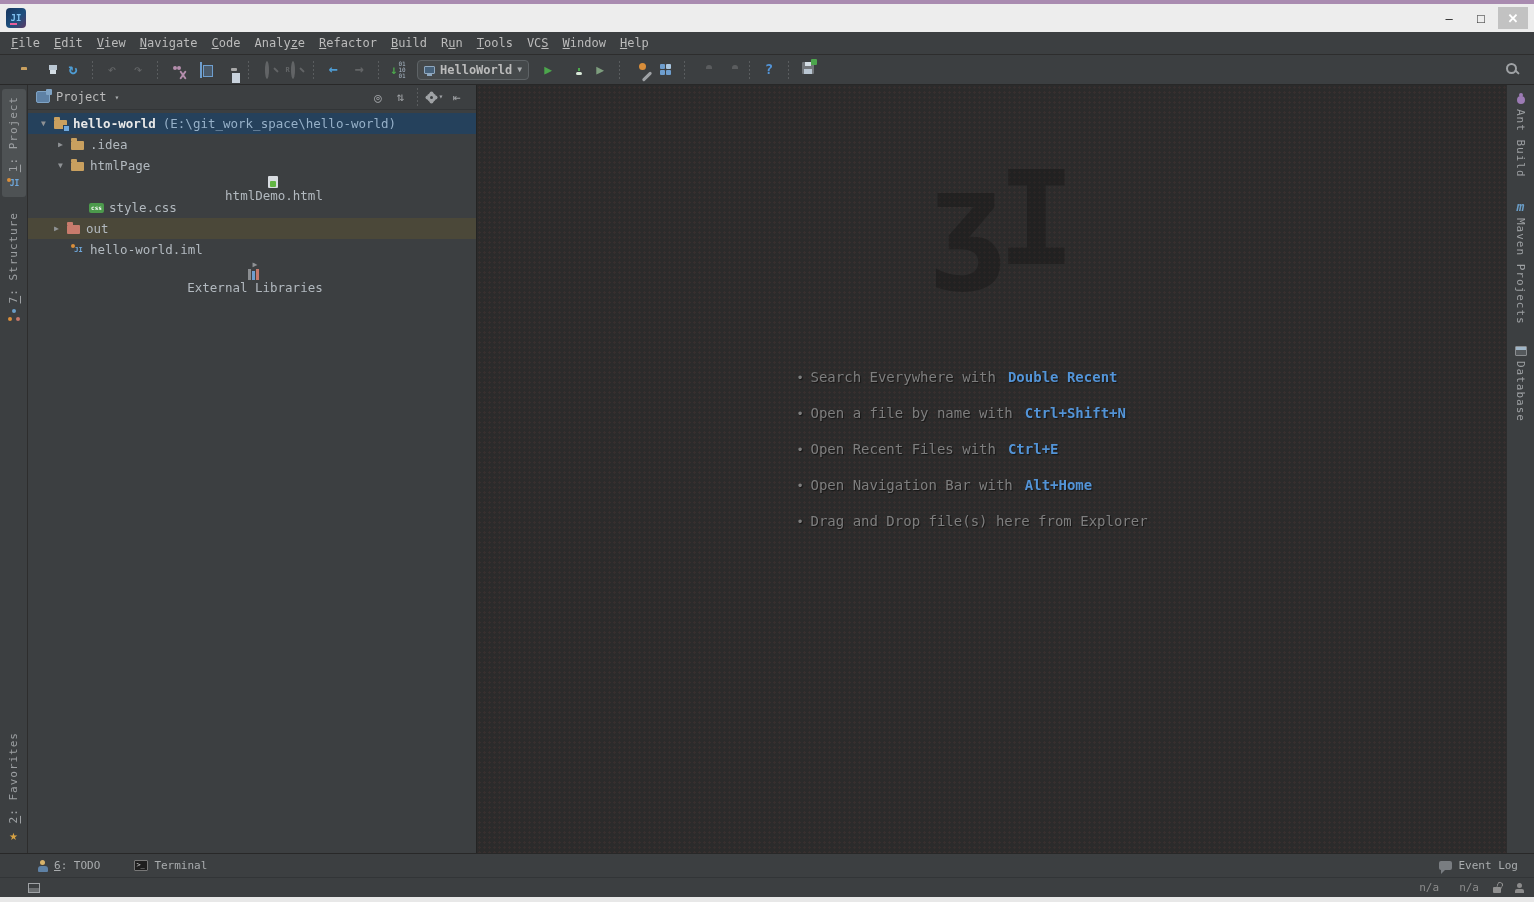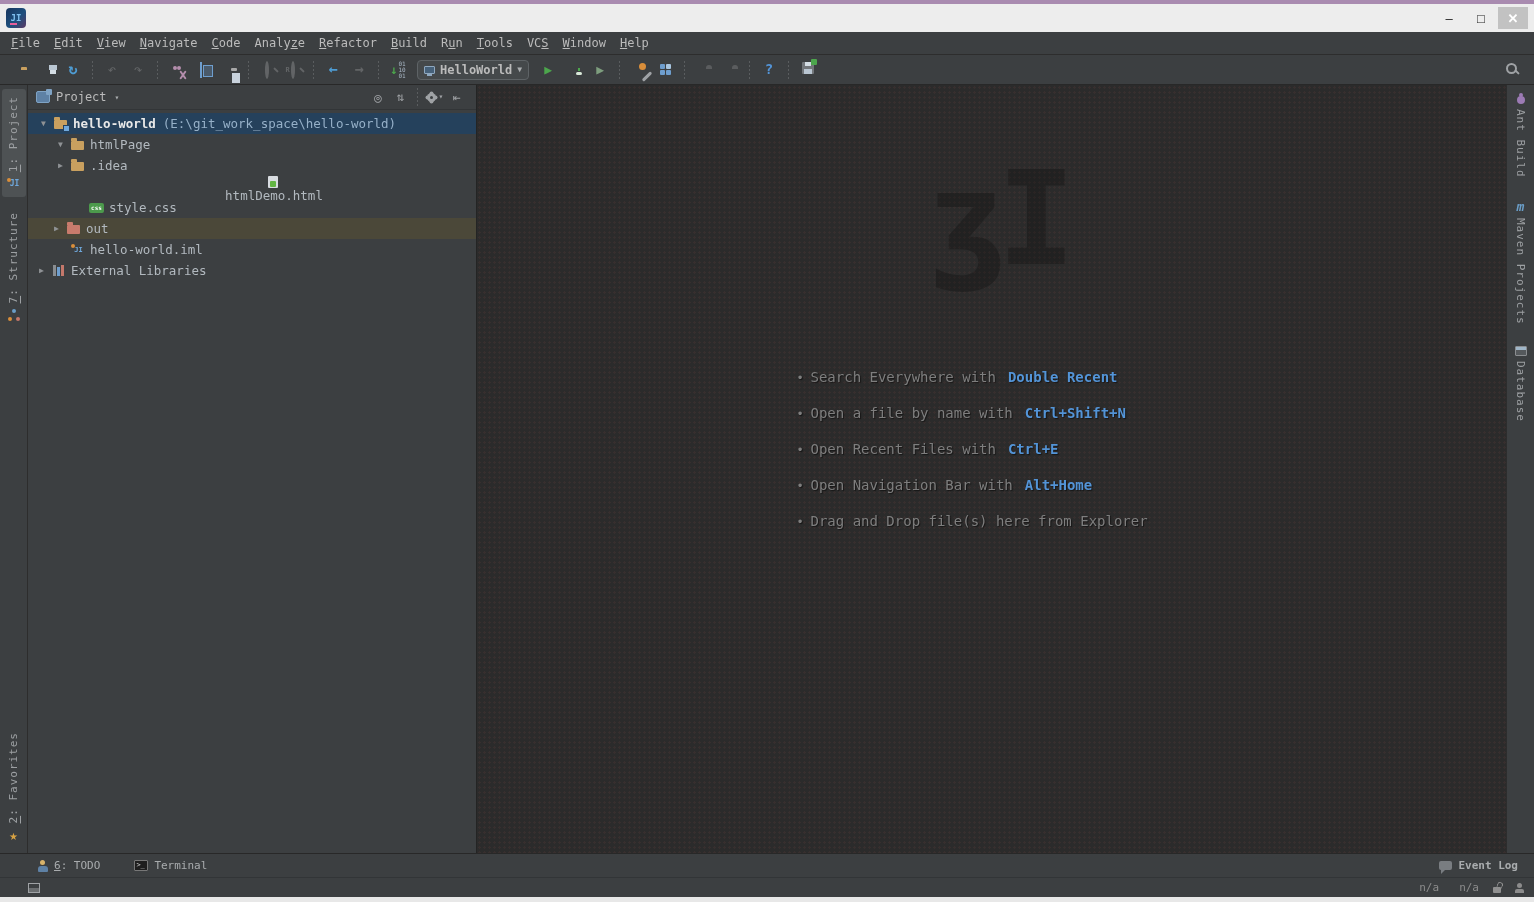--- a/index.html
+++ b/index.html
@@ -96,21 +96,21 @@
   .tips { margin-top:32px; }
   .tip { display:flex; align-items:baseline; margin-bottom:20px; font-size:14px; color:#7E7E7E;
          text-shadow:1px 1px 1px rgba(0,0,0,.5); }
   .tip .bullet { width:14px; flex:none; margin-left:14px; font-size:12px; }
   .tip-shortcut { color:#5394D7; font-weight:bold; margin-left:12px; }
 
   
   .bottom-toolbar { height:24px; flex:none; background:#3C3F41; border-top:1px solid #282828;
                     display:flex; align-items:center; padding:0 12px 0 34px; color:#A9ACAE; font-size:11px; }
   .bt-btn { display:flex; align-items:center; gap:6px; margin-right:26px; height:100%; padding:0 4px; }
-  .bt-right { margin-left:auto; display:flex;font-weight:bold; }
+  .bt-right { margin-left:auto; display:flex; }
   .bt-right .bt-btn { margin-right:0; }
   .statusbar { height:20px; flex:none; background:#3C3F41; border-top:1px solid #323537;
                display:flex; align-items:center; padding:0 10px 0 14px; color:#8C8C8C; font-size:11px; }
   .sb-spacer { flex:1; }
   .sb-val { margin-left:20px; }
   .sb-icon { margin-left:14px; display:flex; align-items:center; }
   .bottom-strip { height:5px; background:#E8E8E8; flex:none; }
 
   
   .g { display:inline-flex; align-items:center; justify-content:center; line-height:1; }
@@ -435,38 +435,38 @@
       <div class="tree">
   <div class="tree-row selected bold arrow-expanded" style="padding-left: 8px;">
     <span class="tw-arrow"></span>
     <span class="t-icon">
               <span class="i-folder root"></span>
             </span>
     <span class="t-name">hello-world</span>
     <span class="t-path">(E:\git_work_space\hello-world)</span>
   </div>
 
+  <div class="tree-row arrow-collapsed" style="padding-left: 25px;">
+    <span class="tw-arrow"></span>
+    <span class="t-icon">
+              <span class="i-folder"></span>
+            </span>
+    <span class="t-name">.idea</span>
+
+  </div>
+
   <div class="tree-row arrow-expanded" style="padding-left: 25px;">
     <span class="tw-arrow"></span>
     <span class="t-icon">
               <span class="i-folder"></span>
             </span>
     <span class="t-name">htmlPage</span>
 
   </div>
 
-  <div class="tree-row arrow-collapsed" style="padding-left: 25px;">
-    <span class="tw-arrow"></span>
-    <span class="t-icon">
-              <span class="i-folder"></span>
-            </span>
-    <span class="t-name">.idea</span>
-
-  </div>
-
   <div class="tree-row arrow-none" style="padding-left: 44px; flex-direction: column;">
     <span class="tw-arrow"></span>
     <span class="t-icon">
               <span class="i-page"></span>
             </span>
     <span class="t-name">htmlDemo.html</span>
 
   </div>
 
   <div class="tree-row arrow-none" style="padding-left: 44px;">
@@ -490,21 +490,21 @@
 
   <div class="tree-row arrow-none" style="padding-left: 25px;">
     <span class="tw-arrow"></span>
     <span class="t-icon">
               <span class="i-iml">JI</span>
             </span>
     <span class="t-name">hello-world.iml</span>
 
   </div>
 
-  <div class="tree-row arrow-collapsed" style="padding-left: 6px;">
+  <div class="tree-row arrow-collapsed" style="padding-left: 6px; flex-direction: column;">
     <span class="tw-arrow"></span>
     <span class="t-icon">
               <span class="i-libs">
                 <i></i>
                 <i></i>
                 <i></i>
               </span>
             </span>
     <span class="t-name">External Libraries</span>
 

